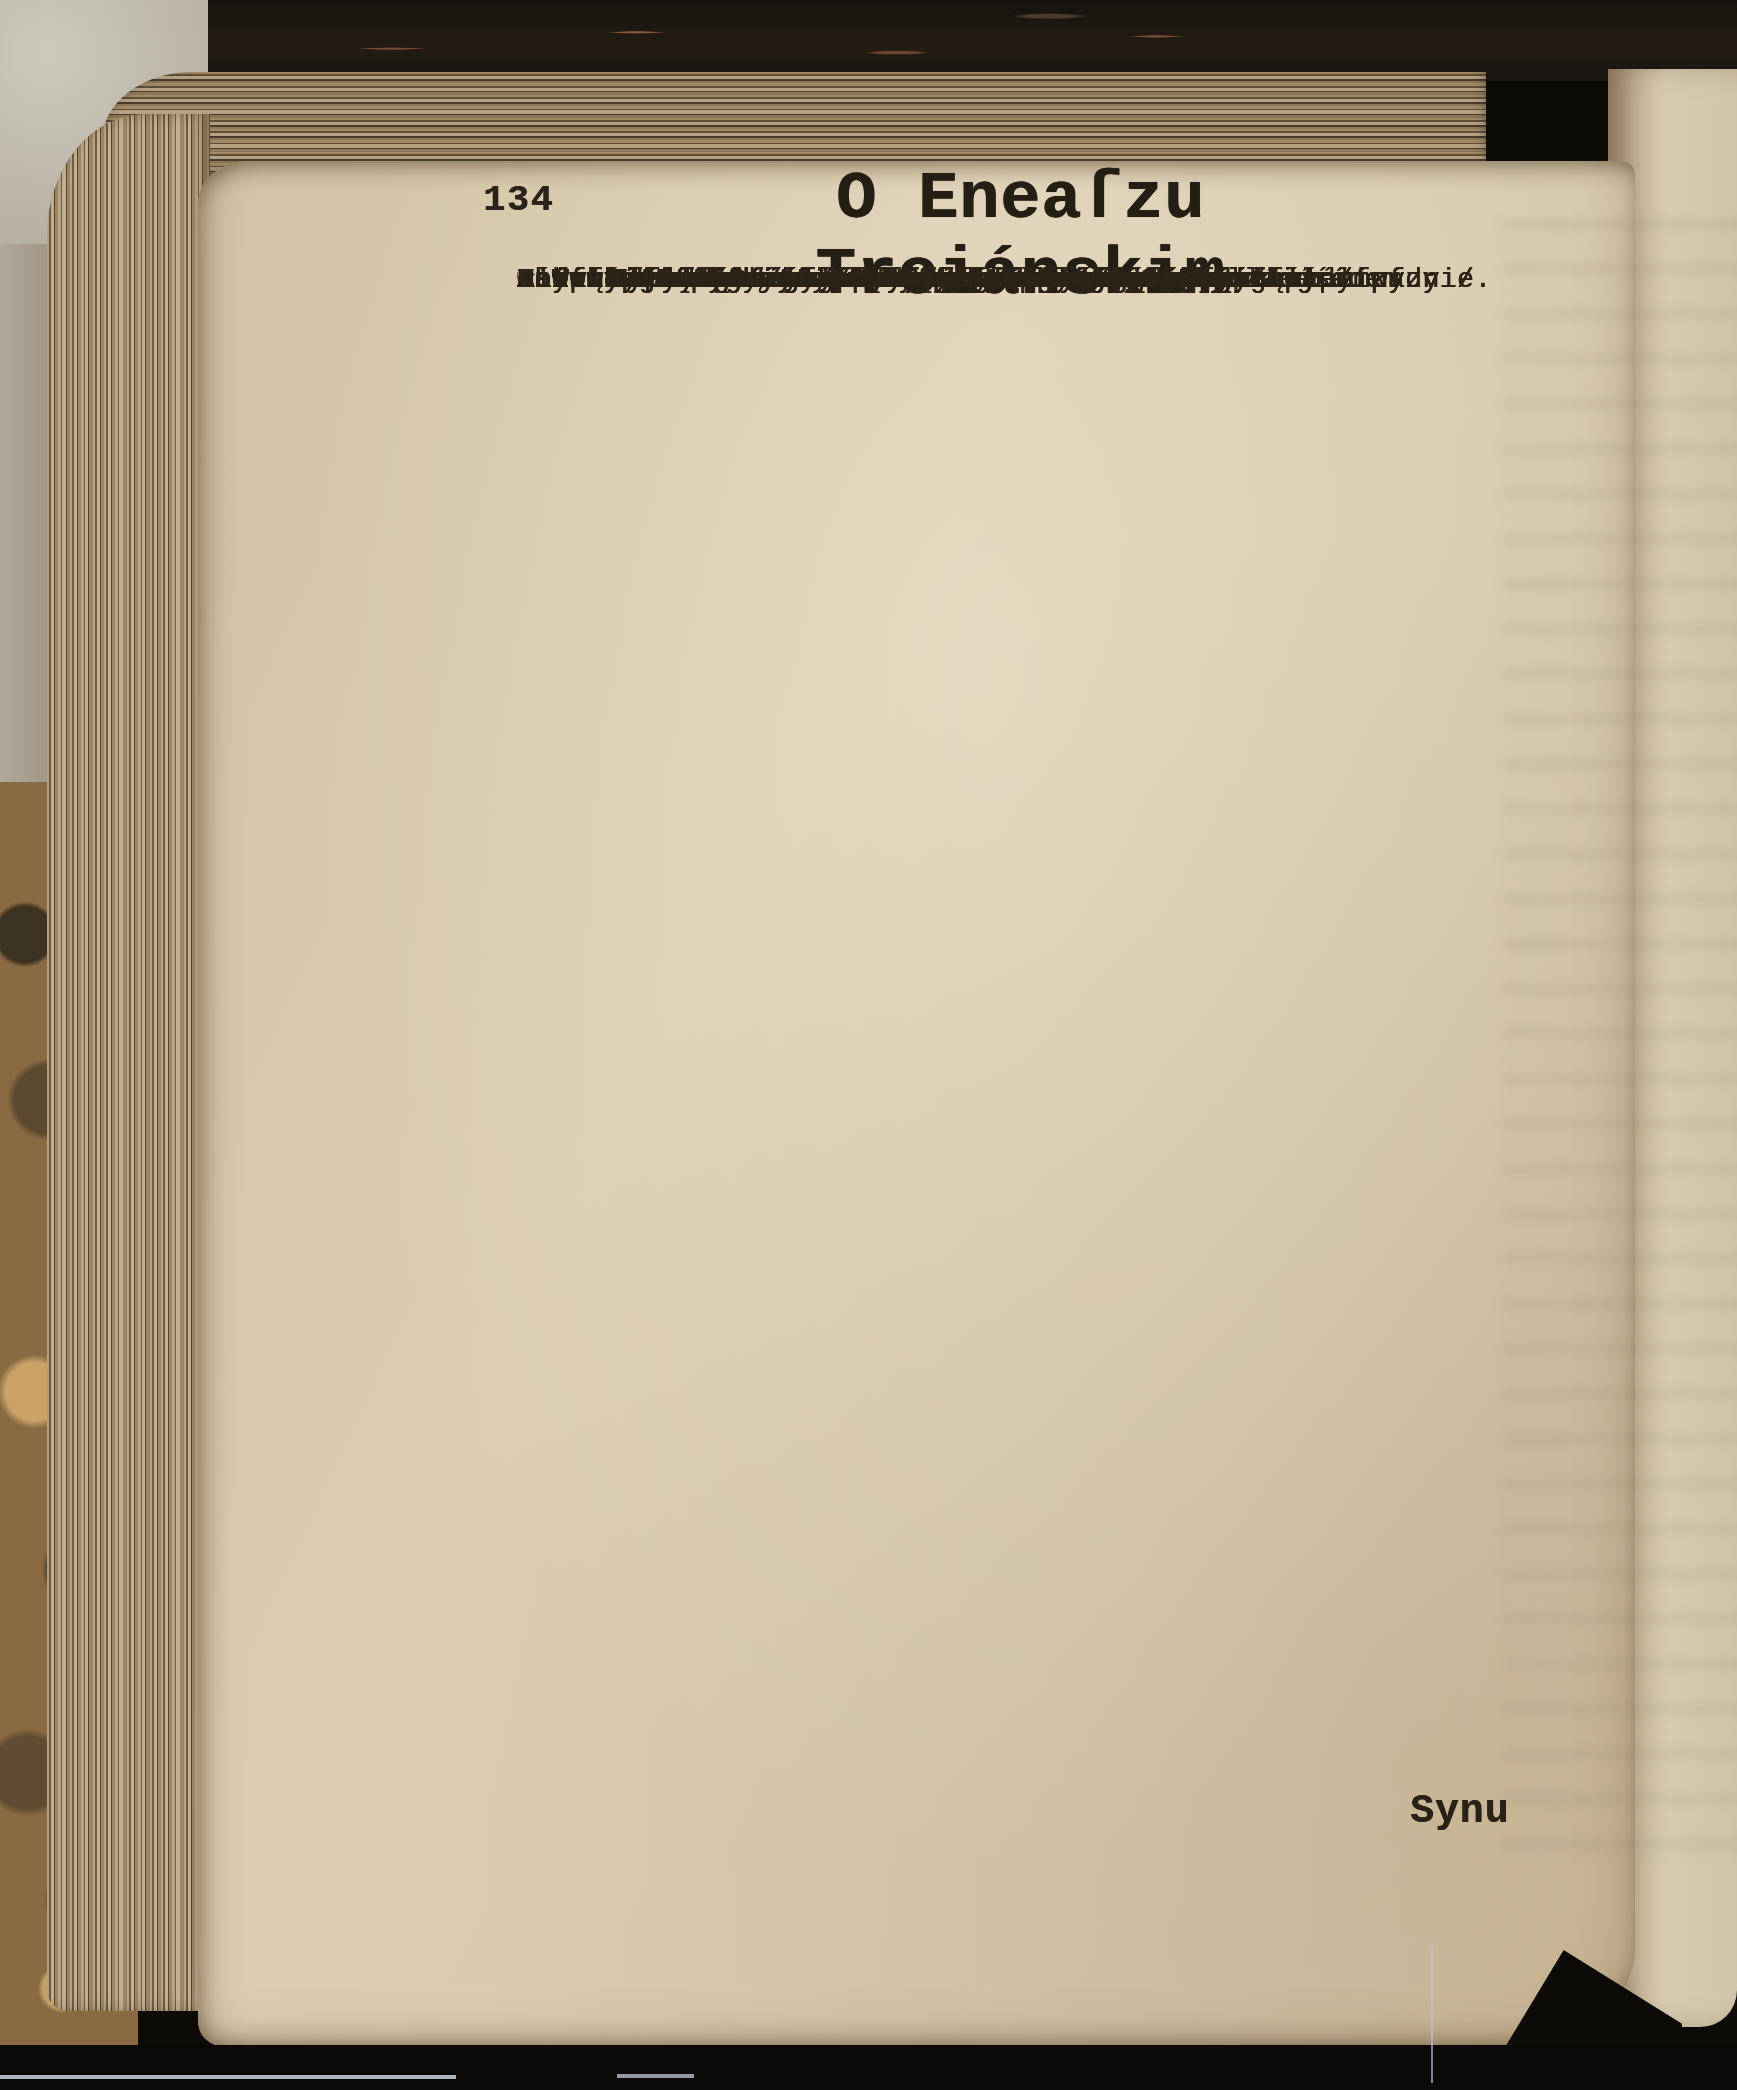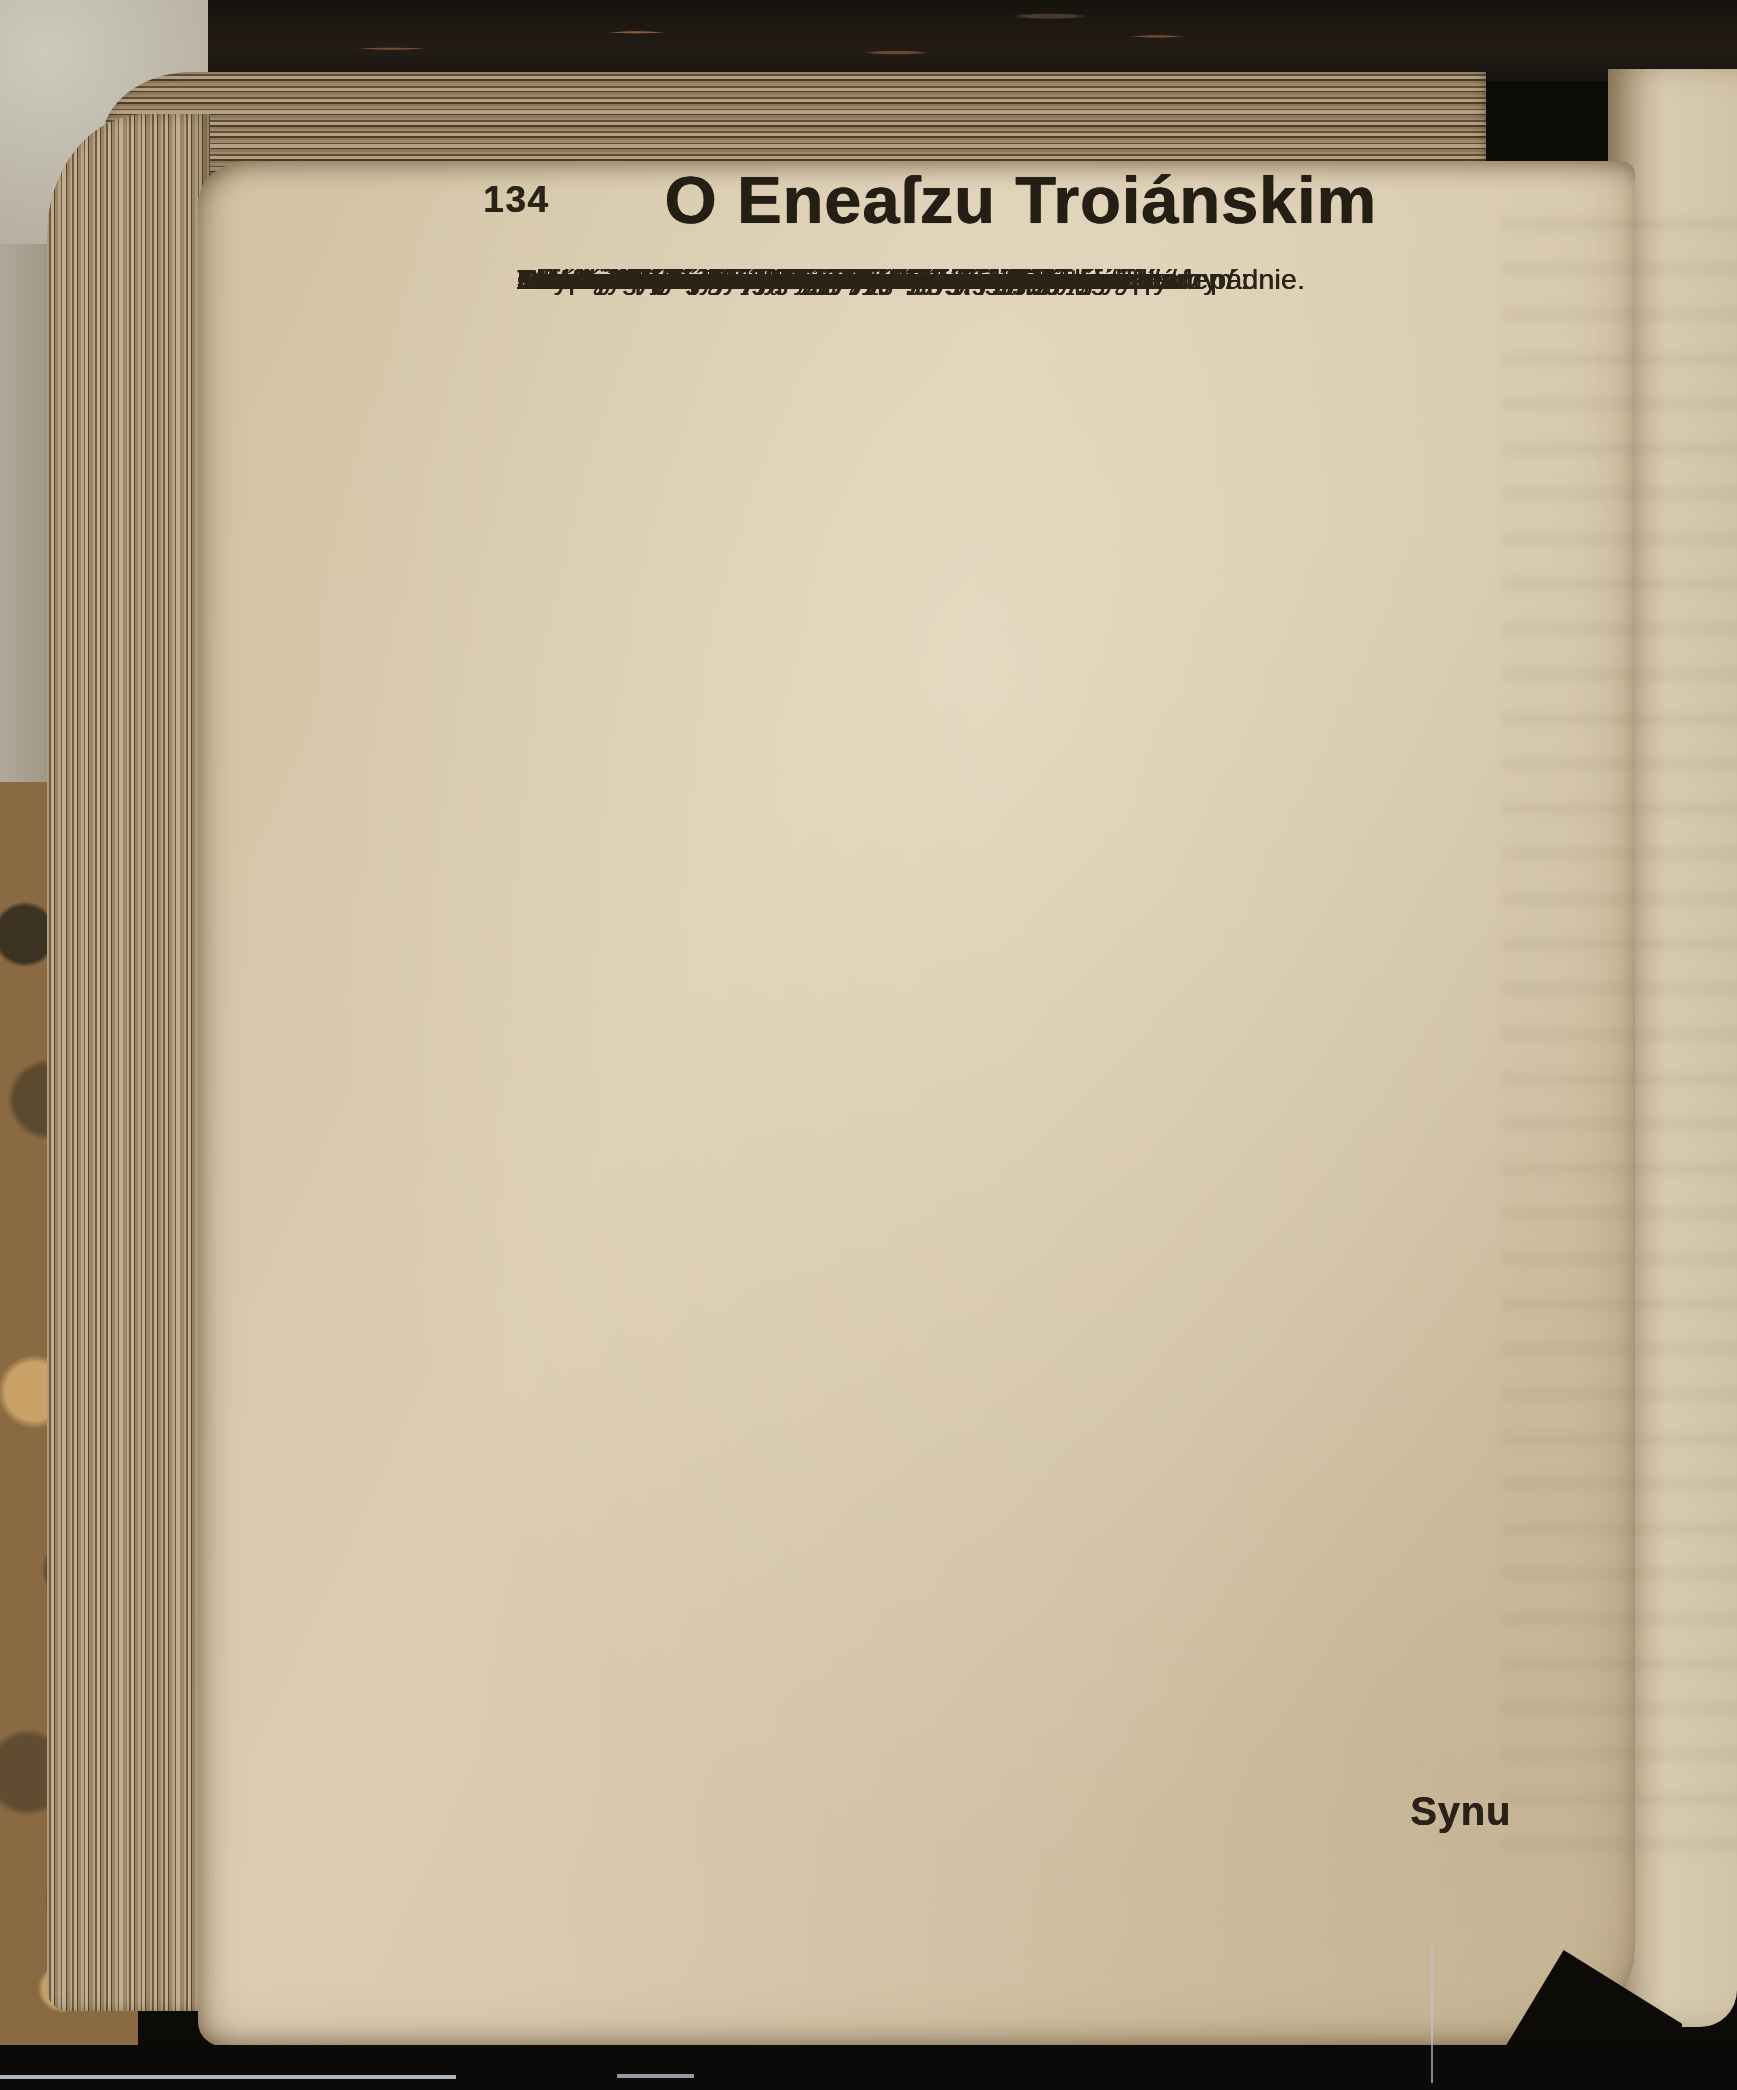--- a/index.html
+++ b/index.html
@@ -1,19 +1,19 @@
 <!DOCTYPE html>
 <html style="font-size:13px"><head>
 <meta charset="utf-8">
 <style>
   html,body{margin:0;padding:0;background:#000;}
   #scene{
     position:relative;width:1738px;height:2091px;overflow:hidden;
     background:#0d0b08;
-    font-family:Liberation Sans, sans-serif;
+    font-family:Liberation Mono, monospace;
   }
   #scene *{position:absolute;}
 
   
   .bg-gray-topleft{left:0;top:0;width:236px;height:269px;
     background:radial-gradient(circle at 20% 20%, #cdc9bd, #b5afa2 70%, #a49c8d 100%);}
   .bg-gray-left{left:0;top:244px;width:57px;height:586px;
     background:linear-gradient(to right,#b0a898,#9d9484);}
   .bg-gray-topright{left:1498px;top:0;width:244px;height:65px;
     background:radial-gradient(ellipse at 40% 30%, #8f9392 0%, #4a4a45 55%, #15120e 100%);}

